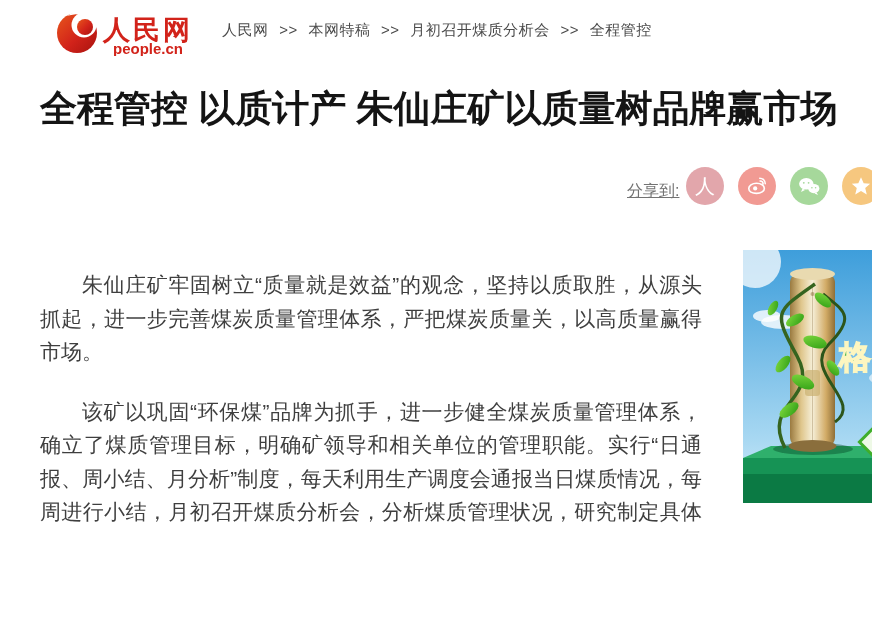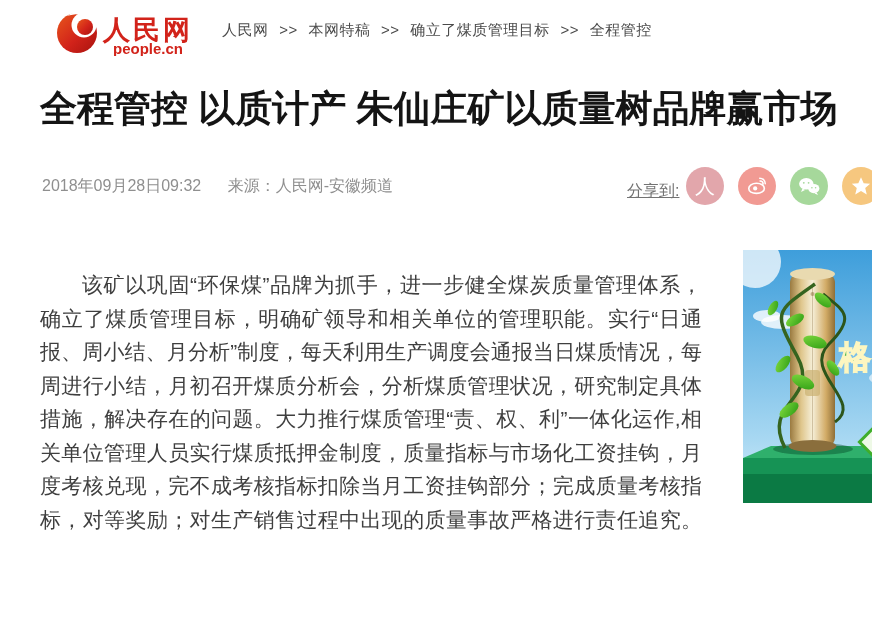--- a/index.html
+++ b/index.html
@@ -58,31 +58,27 @@
       <text x="48" y="33" font-size="27" font-weight="bold" fill="#d2231a" letter-spacing="3">人民网</text>
       <text x="58" y="48" font-size="15" font-weight="bold" fill="#d2231a">people.cn</text>
     </svg>
   </div>
 
   <div class="breadcrumb">
     <a>人民网</a>
     <span class="sep">&gt;&gt;</span>
     <a>本网特稿</a>
     <span class="sep">&gt;&gt;</span>
-    <a>确立了煤质管理目标</a>
+    <a>月初召开煤质分析会</a>
     <span class="sep">&gt;&gt;</span>
     <a>全程管控</a>
   </div>
 
   <h1 class="title">全程管控 以质计产 朱仙庄矿以质量树品牌赢市场</h1>
 
-  <div class="meta">
-    <span>2018年09月28日09:32</span>
-    <span class="src">来源：人民网-安徽频道</span>
-  </div>
 
   <span class="share-label">分享到:</span>
 
   <div class="share-icon si-0" style="background-color: rgb(226, 166, 171);">
     <span class="glyph">人</span>
   </div>
 
   <div class="share-icon si-1" style="background-color: rgb(241, 154, 147);">
     <svg width="22" height="22" viewBox="0 0 24 24">
       <path d="M11.5 9c-5 0-8.5 2.8-8.5 5.8 0 3 3.5 5.2 8.5 5.2s8.5-2.4 8.5-5.4c0-3-3.5-5.6-8.5-5.6z" fill="none" stroke="#fff" stroke-width="1.8"></path>
@@ -105,20 +101,21 @@
     </svg>
   </div>
 
   <div class="share-icon si-3" style="background-color: rgb(246, 199, 127);">
     <svg width="22" height="22" viewBox="0 0 24 24">
       <path d="M12 2.5 L14.9 9 L22 9.6 L16.6 14.2 L18.3 21.2 L12 17.4 L5.7 21.2 L7.4 14.2 L2 9.6 L9.1 9 Z" fill="#fff"></path>
     </svg>
   </div>
 
   <div class="article">
+    <p>朱仙庄矿牢固树立“质量就是效益”的观念，坚持以质取胜，从源头抓起，进一步完善煤炭质量管理体系，严把煤炭质量关，以高质量赢得市场。</p>
     <p>该矿以巩固“环保煤”品牌为抓手，进一步健全煤炭质量管理体系，确立了煤质管理目标，明确矿领导和相关单位的管理职能。实行“日通报、周小结、月分析”制度，每天利用生产调度会通报当日煤质情况，每周进行小结，月初召开煤质分析会，分析煤质管理状况，研究制定具体措施，解决存在的问题。大力推行煤质管理“责、权、利”一体化运作,相关单位管理人员实行煤质抵押金制度，质量指标与市场化工资挂钩，月度考核兑现，完不成考核指标扣除当月工资挂钩部分；完成质量考核指标，对等奖励；对生产销售过程中出现的质量事故严格进行责任追究。坚持“以质计产、超灰扣产”政策，煤管科根据当日灰分完成情况，按照计资灰分</p>
   </div>
 
   <div class="ad">
     <svg width="200" height="253" viewBox="0 0 200 253">
       <defs>
         <linearGradient id="sky" x1="0" y1="0" x2="0" y2="1">
           <stop offset="0" stop-color="#3e9edb"></stop>
             <stop offset="0.75" stop-color="#a8d8f2"></stop>
             <stop offset="1" stop-color="#d9effb"></stop>

